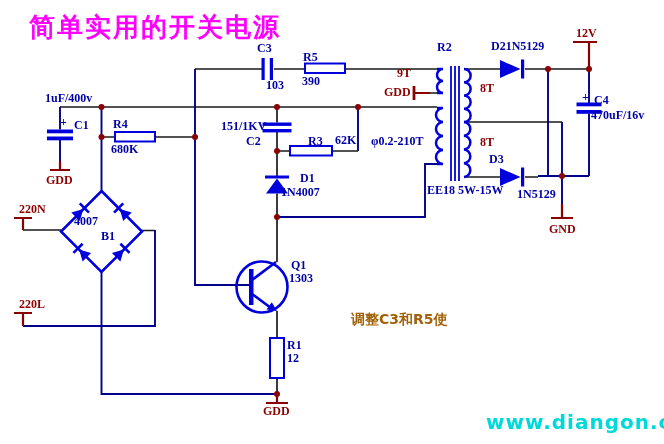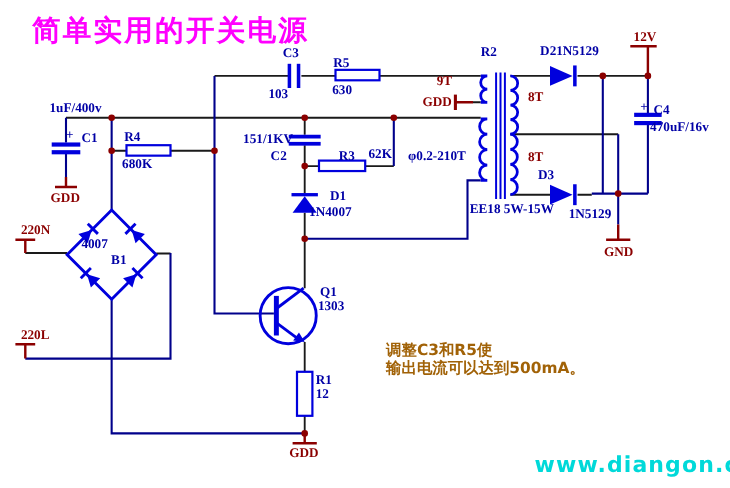--- a/index.html
+++ b/index.html
@@ -164,23 +164,23 @@
       <path d="M437,69 H443 a6,6 0 0 0 0,12 a6,6 0 0 0 0,12 H437" stroke-width="2.5"></path>
       <path d="M437,108 H443 a7,7 0 0 0 0,14 a7,7 0 0 0 0,14 a7,7 0 0 0 0,14 a7,7 0 0 0 0,14 H437" stroke-width="2.5"></path>
       <path d="M464,69 a6.6,6.6 0 0 1 0,13.25 a6.6,6.6 0 0 1 0,13.25 a6.6,6.6 0 0 1 0,13.25 a6.6,6.6 0 0 1 0,13.25" stroke-width="2.5"></path>
       <path d="M464,122 a6.9,6.9 0 0 1 0,13.75 a6.9,6.9 0 0 1 0,13.75 a6.9,6.9 0 0 1 0,13.75 a6.9,6.9 0 0 1 0,13.75" stroke-width="2.5"></path>
     </g>
   </svg>
 
   <div class="title">简单实用的开关电源</div>
 
   <span class="lbl" style="left:257px;top:42px">C3</span>
-  <span class="lbl" style="left:244px;top:79px">103</span>
+  <span class="lbl" style="left:266px;top:79px">103</span>
   <span class="lbl" style="left:303px;top:51px">R5</span>
-  <span class="lbl" style="left:302px;top:75px">630</span>
+  <span class="lbl" style="left:302px;top:75px">390</span>
   <span class="lbl" style="left:45px;top:92px">1uF/400v</span>
   <span class="lbl" style="left:60px;top:116px">+</span>
   <span class="lbl" style="left:74px;top:119px">C1</span>
   <span class="lbl" style="left:113px;top:118px">R4</span>
   <span class="lbl" style="left:111px;top:143px">680K</span>
   <span class="lbl" style="left:221px;top:120px">151/1KV</span>
   <span class="lbl" style="left:246px;top:135px">C2</span>
   <span class="lbl" style="left:308px;top:135px">R3</span>
   <span class="lbl" style="left:335px;top:134px">62K</span>
   <span class="lbl" style="left:300px;top:172px">D1</span>
@@ -207,18 +207,17 @@
   <span class="lbl rlbl" style="left:397px;top:67px">9T</span>
   <span class="lbl rlbl" style="left:384px;top:86px">GDD</span>
   <span class="lbl rlbl" style="left:480px;top:82px">8T</span>
   <span class="lbl rlbl" style="left:480px;top:136px">8T</span>
   <span class="lbl rlbl" style="left:576px;top:27px">12V</span>
   <span class="lbl rlbl" style="left:549px;top:223px">GND</span>
   <span class="lbl rlbl" style="left:263px;top:405px">GDD</span>
 
   <div class="notes">
     <div>调整C3和R5使</div>
-    <div>输出电流可以达到500mA。</div>
   </div>
 
   <div class="watermark">www.diangon.com</div>
 
 </div>
 
 </body></html>

